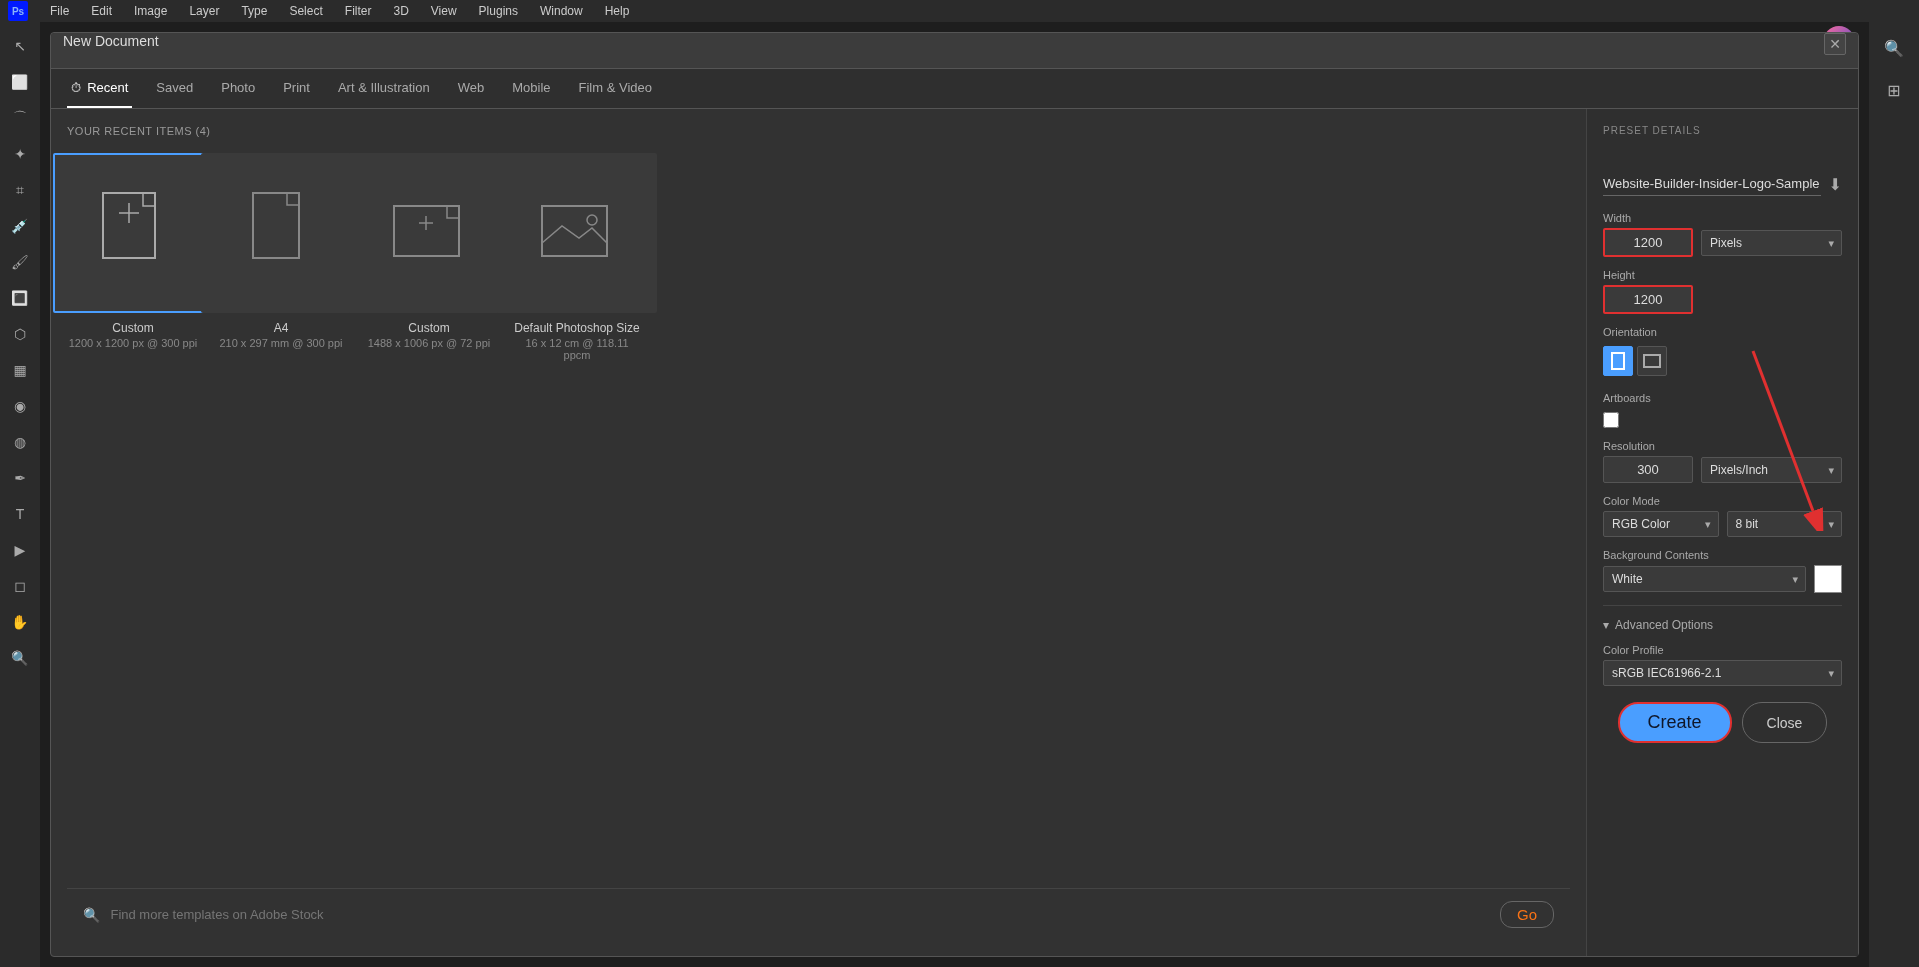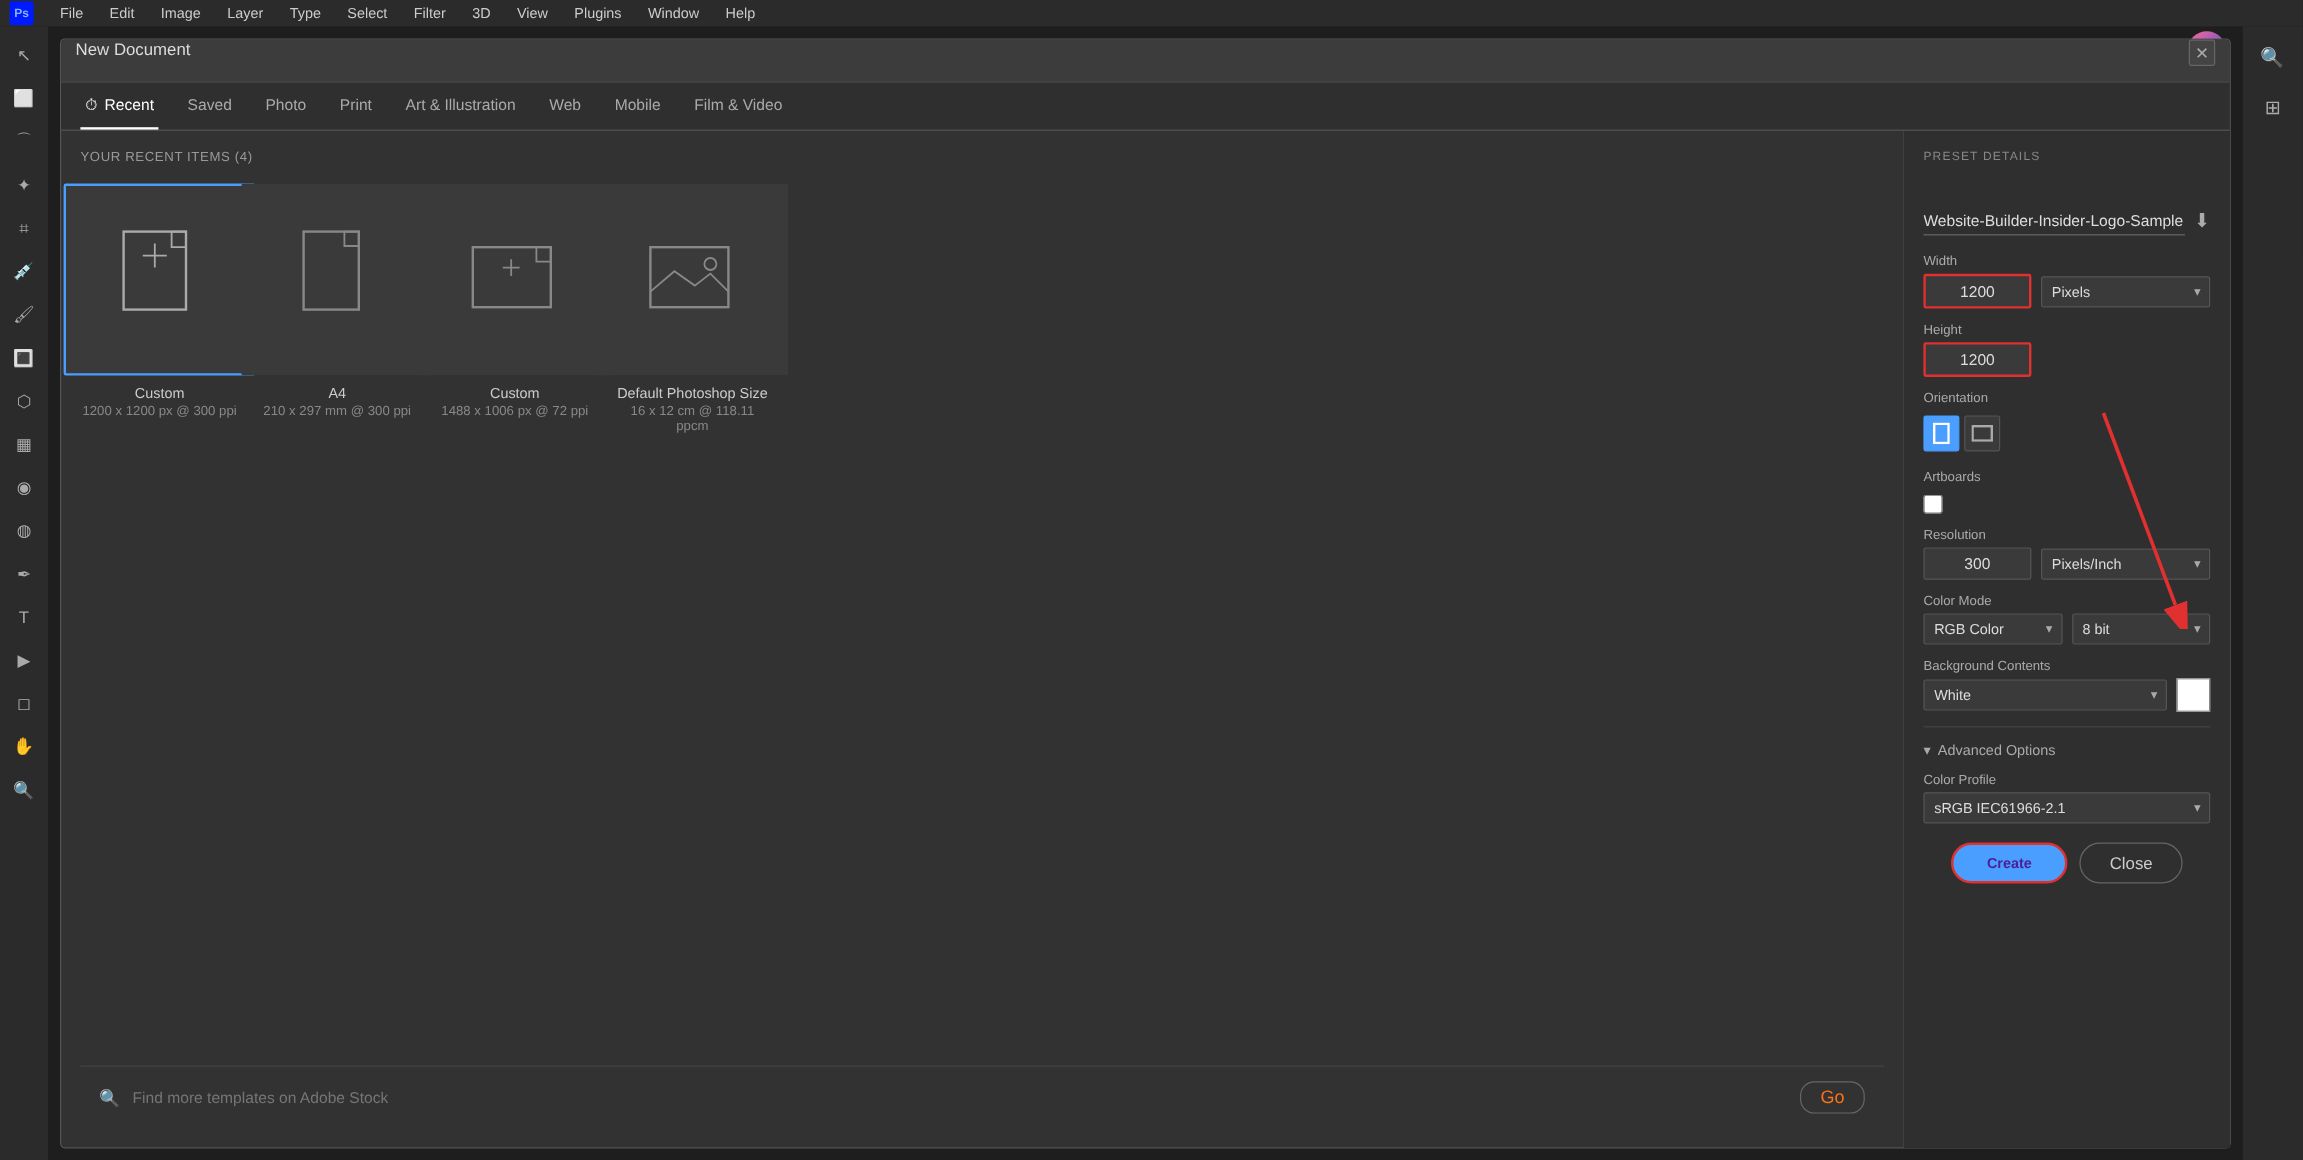--- a/index.html
+++ b/index.html
@@ -426,26 +426,26 @@
 
     .action-buttons {
       display: flex;
       gap: 10px;
       margin-top: 16px;
       justify-content: center;
     }
     .btn-create {
       background: #4a9eff;
       border: 2px solid #e03030;
-      color: #4c1d95;
+      color: #0f172a;
       padding: 8px 28px;
-      font-size: 12px;
+      font-size: 18px;
       border-radius: 20px;
       cursor: pointer;
-      font-weight: 700;
+      font-weight: 400;
     }
     .btn-close {
       background: transparent;
       border: 1px solid #666;
       color: #ccc;
       padding: 8px 24px;
       font-size: 14px;
       border-radius: 20px;
       cursor: pointer;
     }

